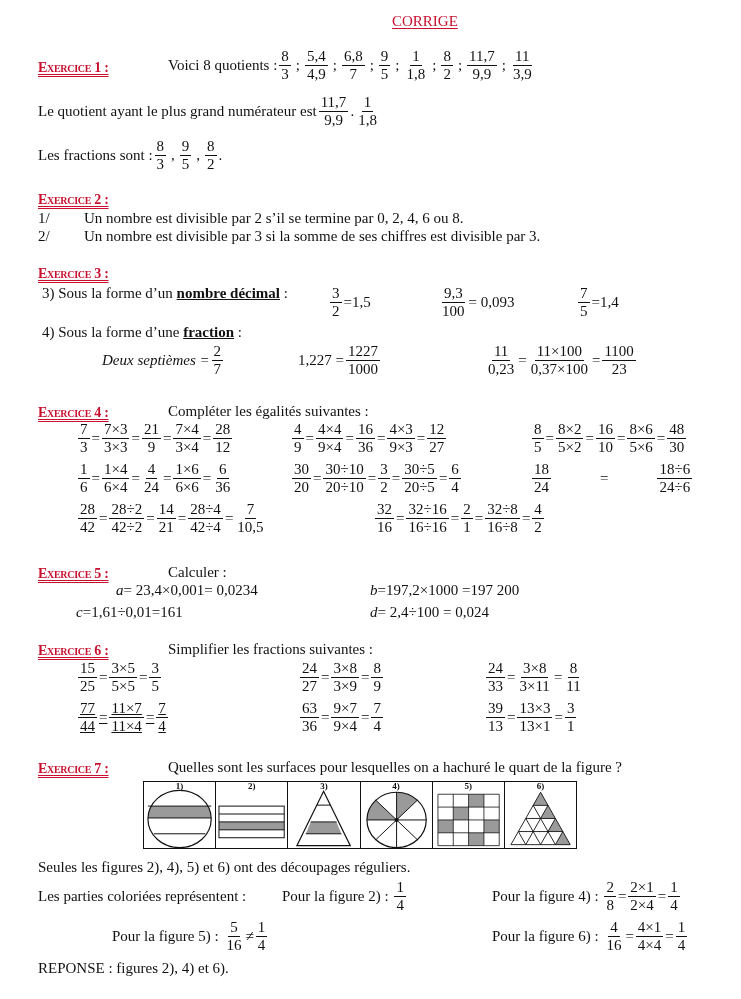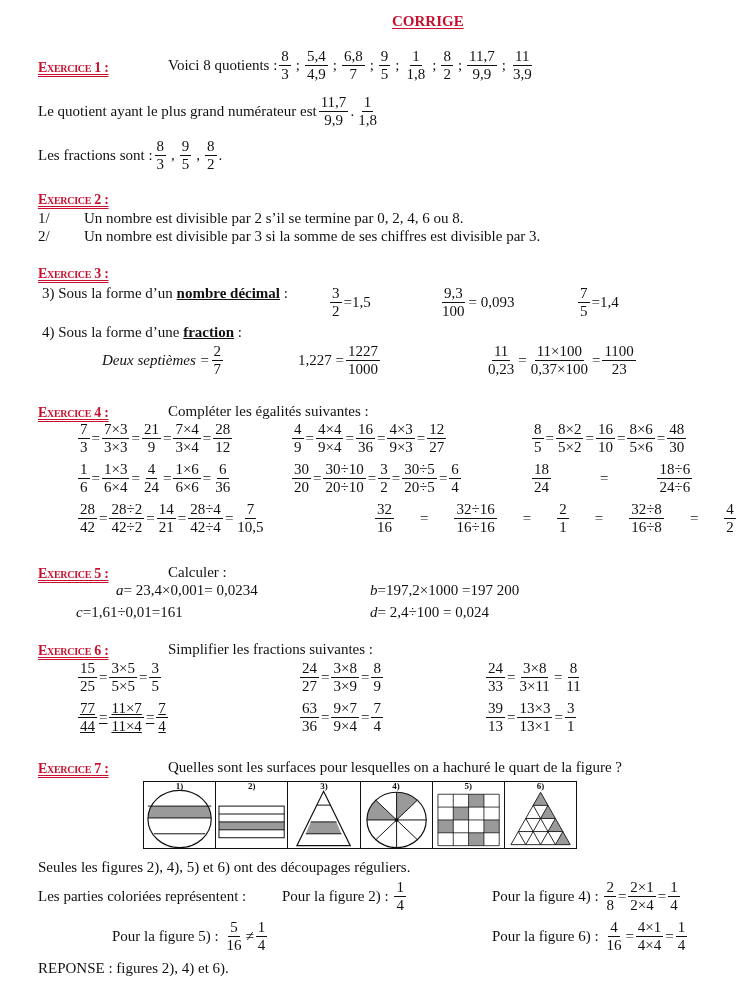--- a/index.html
+++ b/index.html
@@ -1,19 +1,19 @@
 <!DOCTYPE html>
 <html><head>
 <meta charset="utf-8">
 <style>
   html, body { margin:0; padding:0; background:#fff; }
   body { width:741px; height:999px; position:relative; overflow:hidden;
          font-family:"Liberation Serif", serif; font-size:15px; color:#111; }
   .abs { position:absolute; white-space:nowrap; }
-  .title { color:#c8102e; font-weight:bold; font-size:15px; text-decoration:underline; text-underline-offset:2px; }
+  .title { color:#c8102e; font-weight:normal; font-size:15px; text-decoration:underline; text-underline-offset:2px; }
   .exo { color:#c8102e; font-weight:bold; font-size:14px; font-variant:small-caps; text-decoration:underline double; text-underline-offset:2px; letter-spacing:-0.3px; }
   .line { display:flex; align-items:center; }
   .frac { display:inline-flex; flex-direction:column; align-items:center; vertical-align:middle; margin:0 2px; line-height:1.15; }
   .frac .n { border-bottom:1px solid #111; padding:0 2px; }
   .frac .d { padding:0 2px; }
   .sep { margin:0 3px; }
   .it { font-style:italic; }
   .u { font-weight:bold; text-decoration:underline; }
   .eq { display:flex; align-items:center; font-size:15px; }
   .figbox { position:absolute; left:143px; top:781px; width:432px; height:66px; border:1.5px solid #111; display:flex; }
@@ -253,21 +253,21 @@
         <span class="d">30</span>
       </span>
     </div>
     <div class="abs eq" style="left: 76px; top: 461px;">
       <span class="frac">
         <span class="n">1</span>
         <span class="d">6</span>
       </span>
       <span>=</span>
       <span class="frac">
-        <span class="n">1×3</span>
+        <span class="n">1×4</span>
         <span class="d">6×4</span>
       </span>
       <span>=</span>
       <span class="frac">
         <span class="n">4</span>
         <span class="d">24</span>
       </span>
       <span>=</span>
       <span class="frac">
         <span class="n">1×6</span>
@@ -350,21 +350,21 @@
       <span class="frac">
         <span class="n">28÷4</span>
         <span class="d">42÷4</span>
       </span>
       <span>=</span>
       <span class="frac">
         <span class="n">7</span>
         <span class="d">10,5</span>
       </span>
     </div>
-    <div class="abs eq" style="left: 373px; top: 501px; gap: 24px;">
+    <div class="abs eq" style="left: 373px; top: 501px;">
       <span class="frac">
         <span class="n">32</span>
         <span class="d">16</span>
       </span>
       <span>=</span>
       <span class="frac">
         <span class="n">32÷16</span>
         <span class="d">16÷16</span>
       </span>
       <span>=</span>

